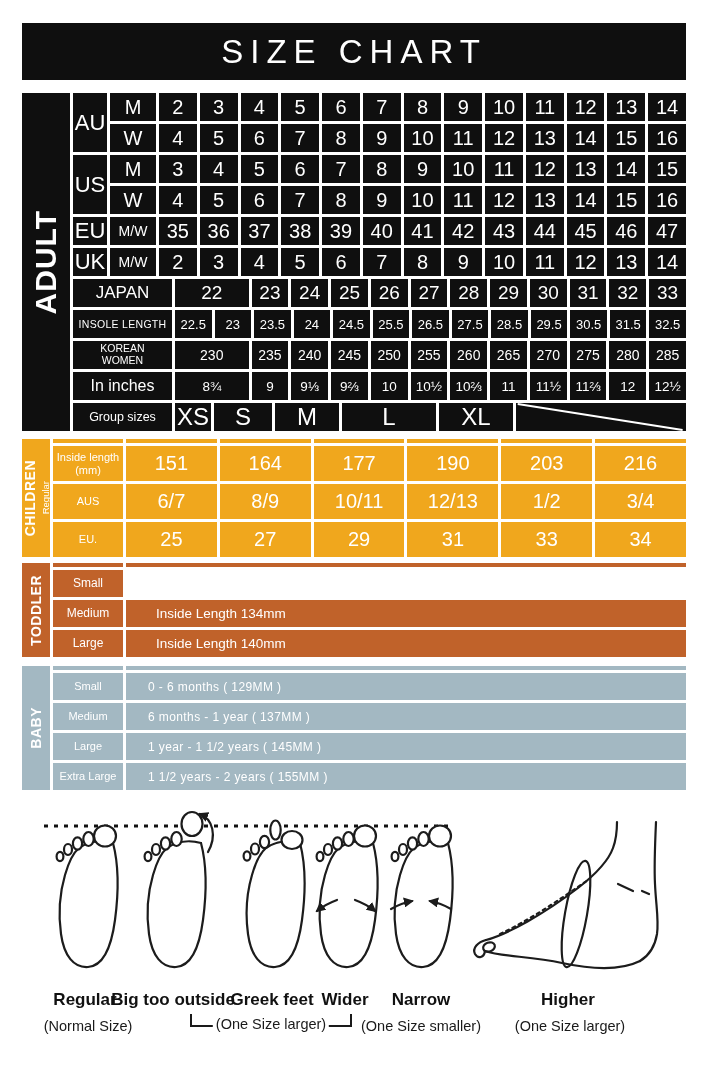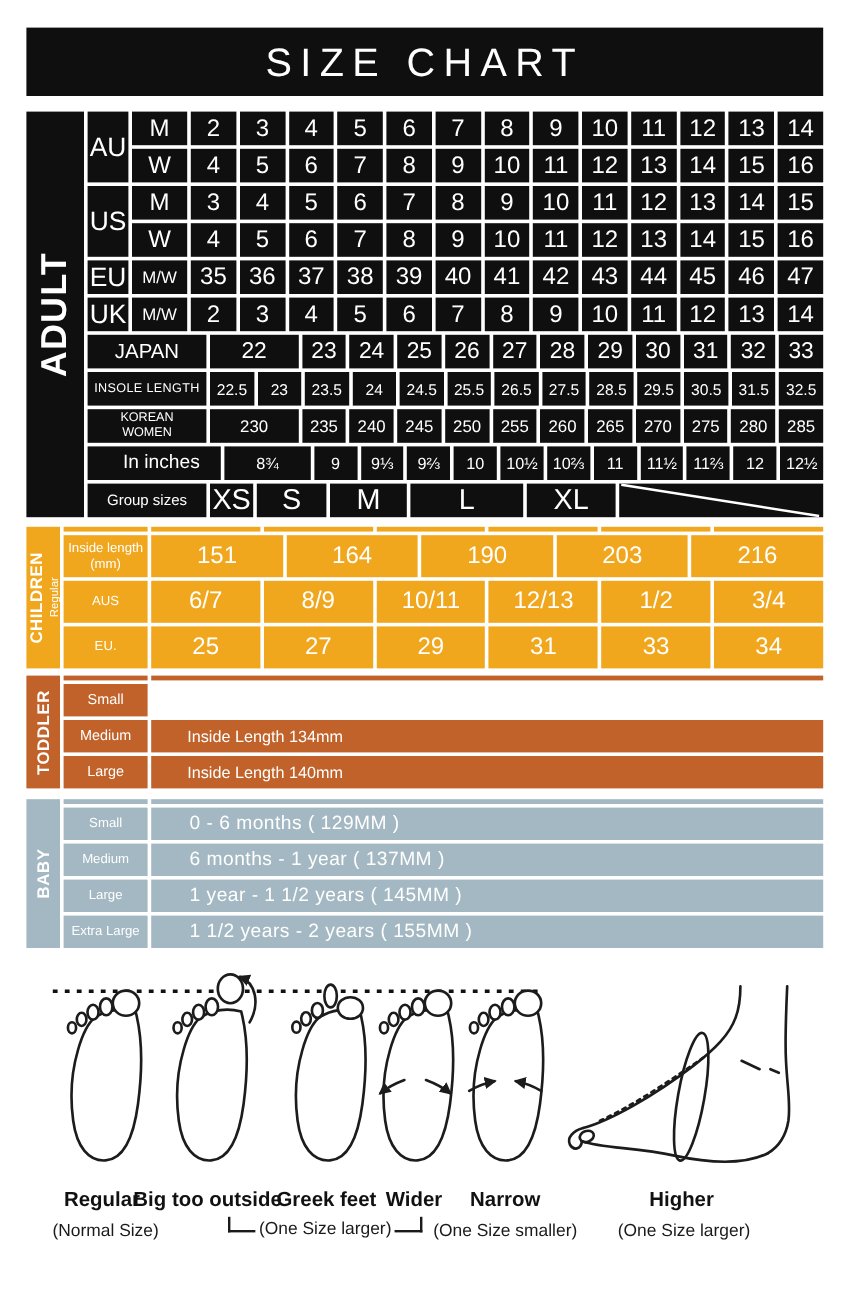--- a/index.html
+++ b/index.html
@@ -28,41 +28,41 @@
   .a-line{display:flex;gap:3px;height:28px;}
   .adult .cell{background:var(--adult);}
   .glabel{width:34px;font-size:22px;}
   .sublabel{width:46px;flex:none;font-size:20px;}
   .sublabel.mw{font-size:14px;}
   .aval{flex:1 1 0;font-size:20px;}
   .label2{width:99px;flex:none;}
   .l-japan{font-size:17px;} .v-japan{font-size:19px;}
   .l-insole{font-size:10.5px;letter-spacing:.3px;} .v-insole{font-size:13px;}
   .l-korean{font-size:10.5px;white-space:pre-line;text-align:center;line-height:1.1;} .v-korean{font-size:14px;}
-  .l-inches{font-size:16px;padding-left:12px;} .v-inches{font-size:13.5px;}
+  .l-inches{font-size:16px;} .v-inches{font-size:13.5px;}
   .l-group{font-size:12.5px;}
   .gsval{flex:none;font-size:24px;}
   .a-diag{flex:1 1 0;position:relative;background:var(--adult);}
   .a-diag svg{position:absolute;inset:0;width:100%;height:100%;}
 
   
   .children{margin-top:8px;} .children .cell,.children .sidebar{background:var(--children);}
   .toddler{margin-top:6px;}  .toddler .cell,.toddler .sidebar{background:var(--toddler);}
   .baby{margin-top:9px;}     .baby .cell,.baby .sidebar{background:var(--baby);}
   .children .sidebar,.toddler .sidebar,.baby .sidebar{width:28px;}
   .sb-main{font-weight:bold;font-size:14px;letter-spacing:.5px;}
   .sb-sub{font-size:9.5px;}
   .c-table{flex:1;display:flex;flex-direction:column;gap:3px;border-radius:32px;}
   .c-line{display:flex;gap:3px;height:35px;}
   .t-line,.b-line{display:flex;gap:3px;height:27px;}
   .sliver{height:4px !important;}
   .c-label{width:70px;flex:none;font-size:11px;white-space:pre-line;text-align:center;line-height:1.15;}
   .c-val{flex:1 1 0;font-size:20px;}
   .t-val{flex:1 1 0;font-size:13.5px;justify-content:flex-start;padding-left:30px;}
-  .b-val{flex:1 1 0;font-size:16px;justify-content:flex-start;padding-left:32px;letter-spacing:.4px;}
+  .b-val{flex:1 1 0;font-size:12px;justify-content:flex-start;padding-left:22px;letter-spacing:.4px;}
   .t-lab{font-size:12px;} .b-lab{font-size:11px;}
 
   
   .feet{margin-top:20px;position:relative;width:701px;}
   .feet svg{display:block;}
   .ol{fill:#fff;stroke:#1c1c1c;stroke-width:2.2;stroke-linecap:round;}
   .ln{fill:none;stroke:#1c1c1c;stroke-width:2.2;stroke-linecap:round;}
   .feet-labels{position:relative;height:66px;width:701px;}
   .f-name{position:absolute;top:0;transform:translateX(-50%);font-weight:bold;font-size:17px;white-space:nowrap;}
   .f-note{position:absolute;top:28px;transform:translateX(-50%);font-size:14.5px;white-space:nowrap;color:#1a1a1a;}
@@ -289,20 +289,21 @@
           <div class="cell c-val"></div>
           <div class="cell c-val"></div>
           <div class="cell c-val"></div>
           <div class="cell c-val"></div>
         </div>
         <div class="c-line">
           <div class="cell c-label">Inside length
 (mm)</div>
           <div class="cell c-val">151</div>
           <div class="cell c-val">164</div>
+          <div class="cell c-val">177</div>
           <div class="cell c-val">190</div>
           <div class="cell c-val">203</div>
           <div class="cell c-val">216</div>
         </div>
         <div class="c-line">
           <div class="cell c-label">AUS</div>
           <div class="cell c-val">6/7</div>
           <div class="cell c-val">8/9</div>
           <div class="cell c-val">10/11</div>
           <div class="cell c-val">12/13</div>

